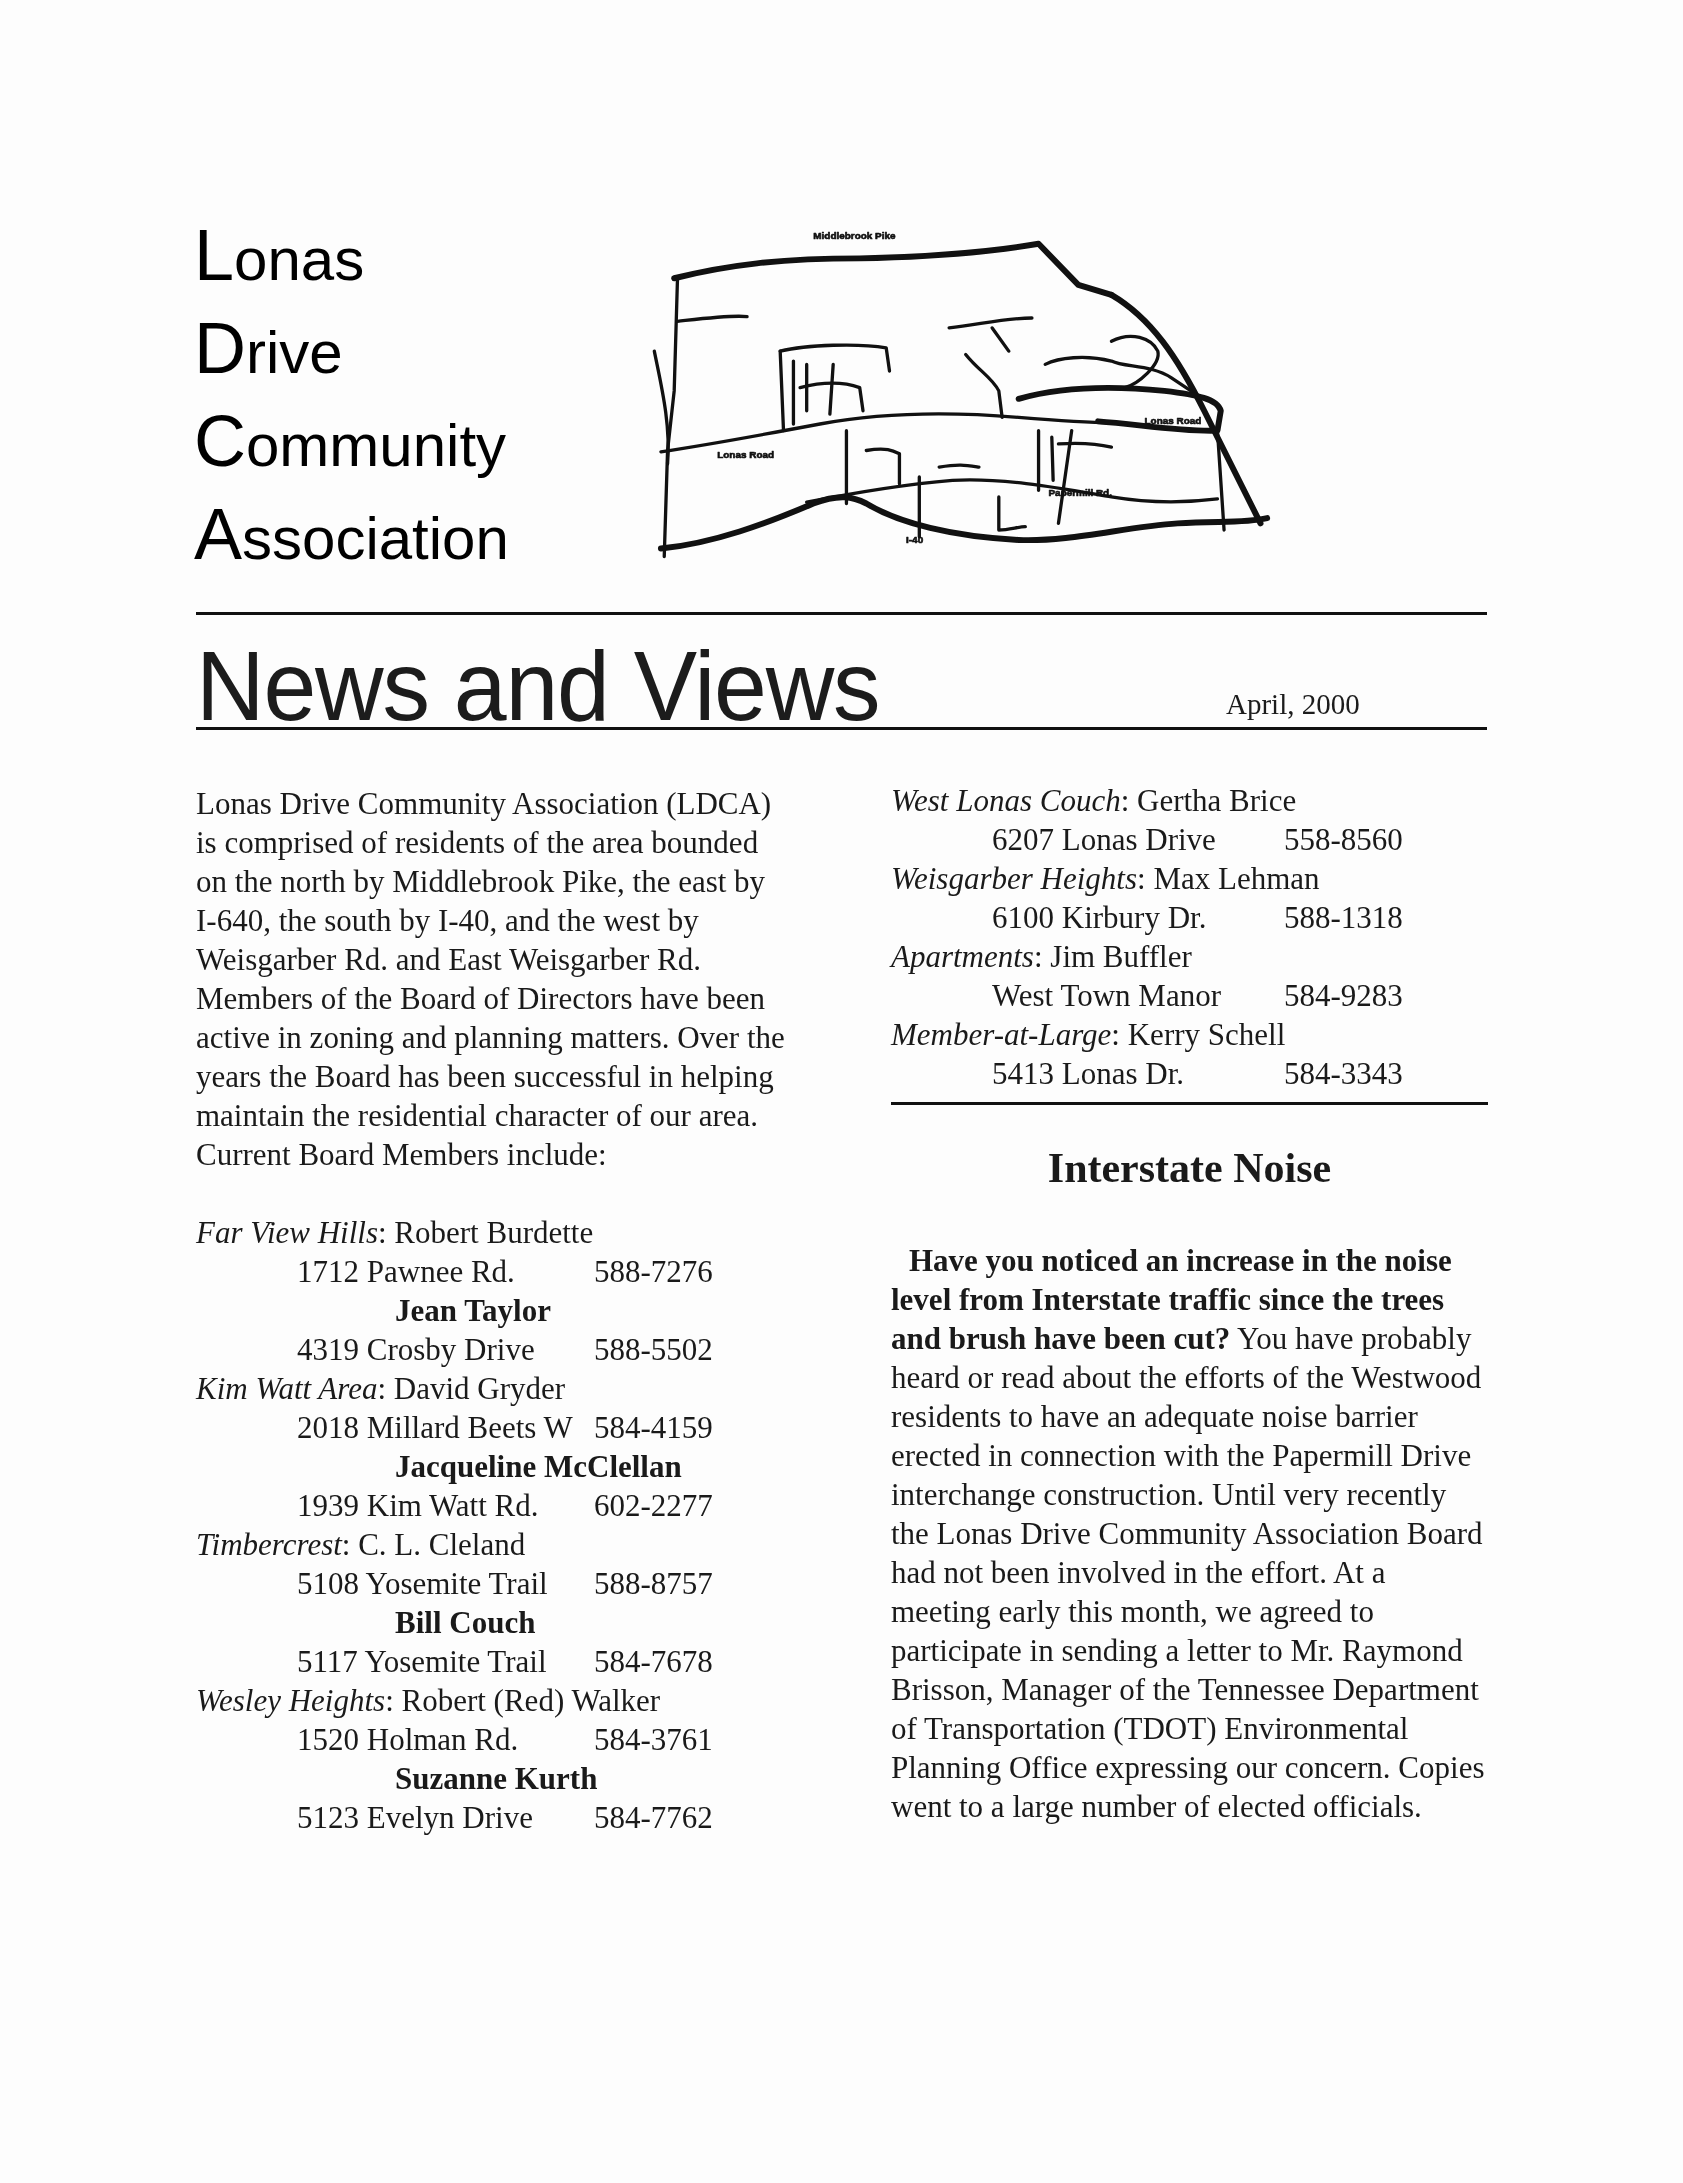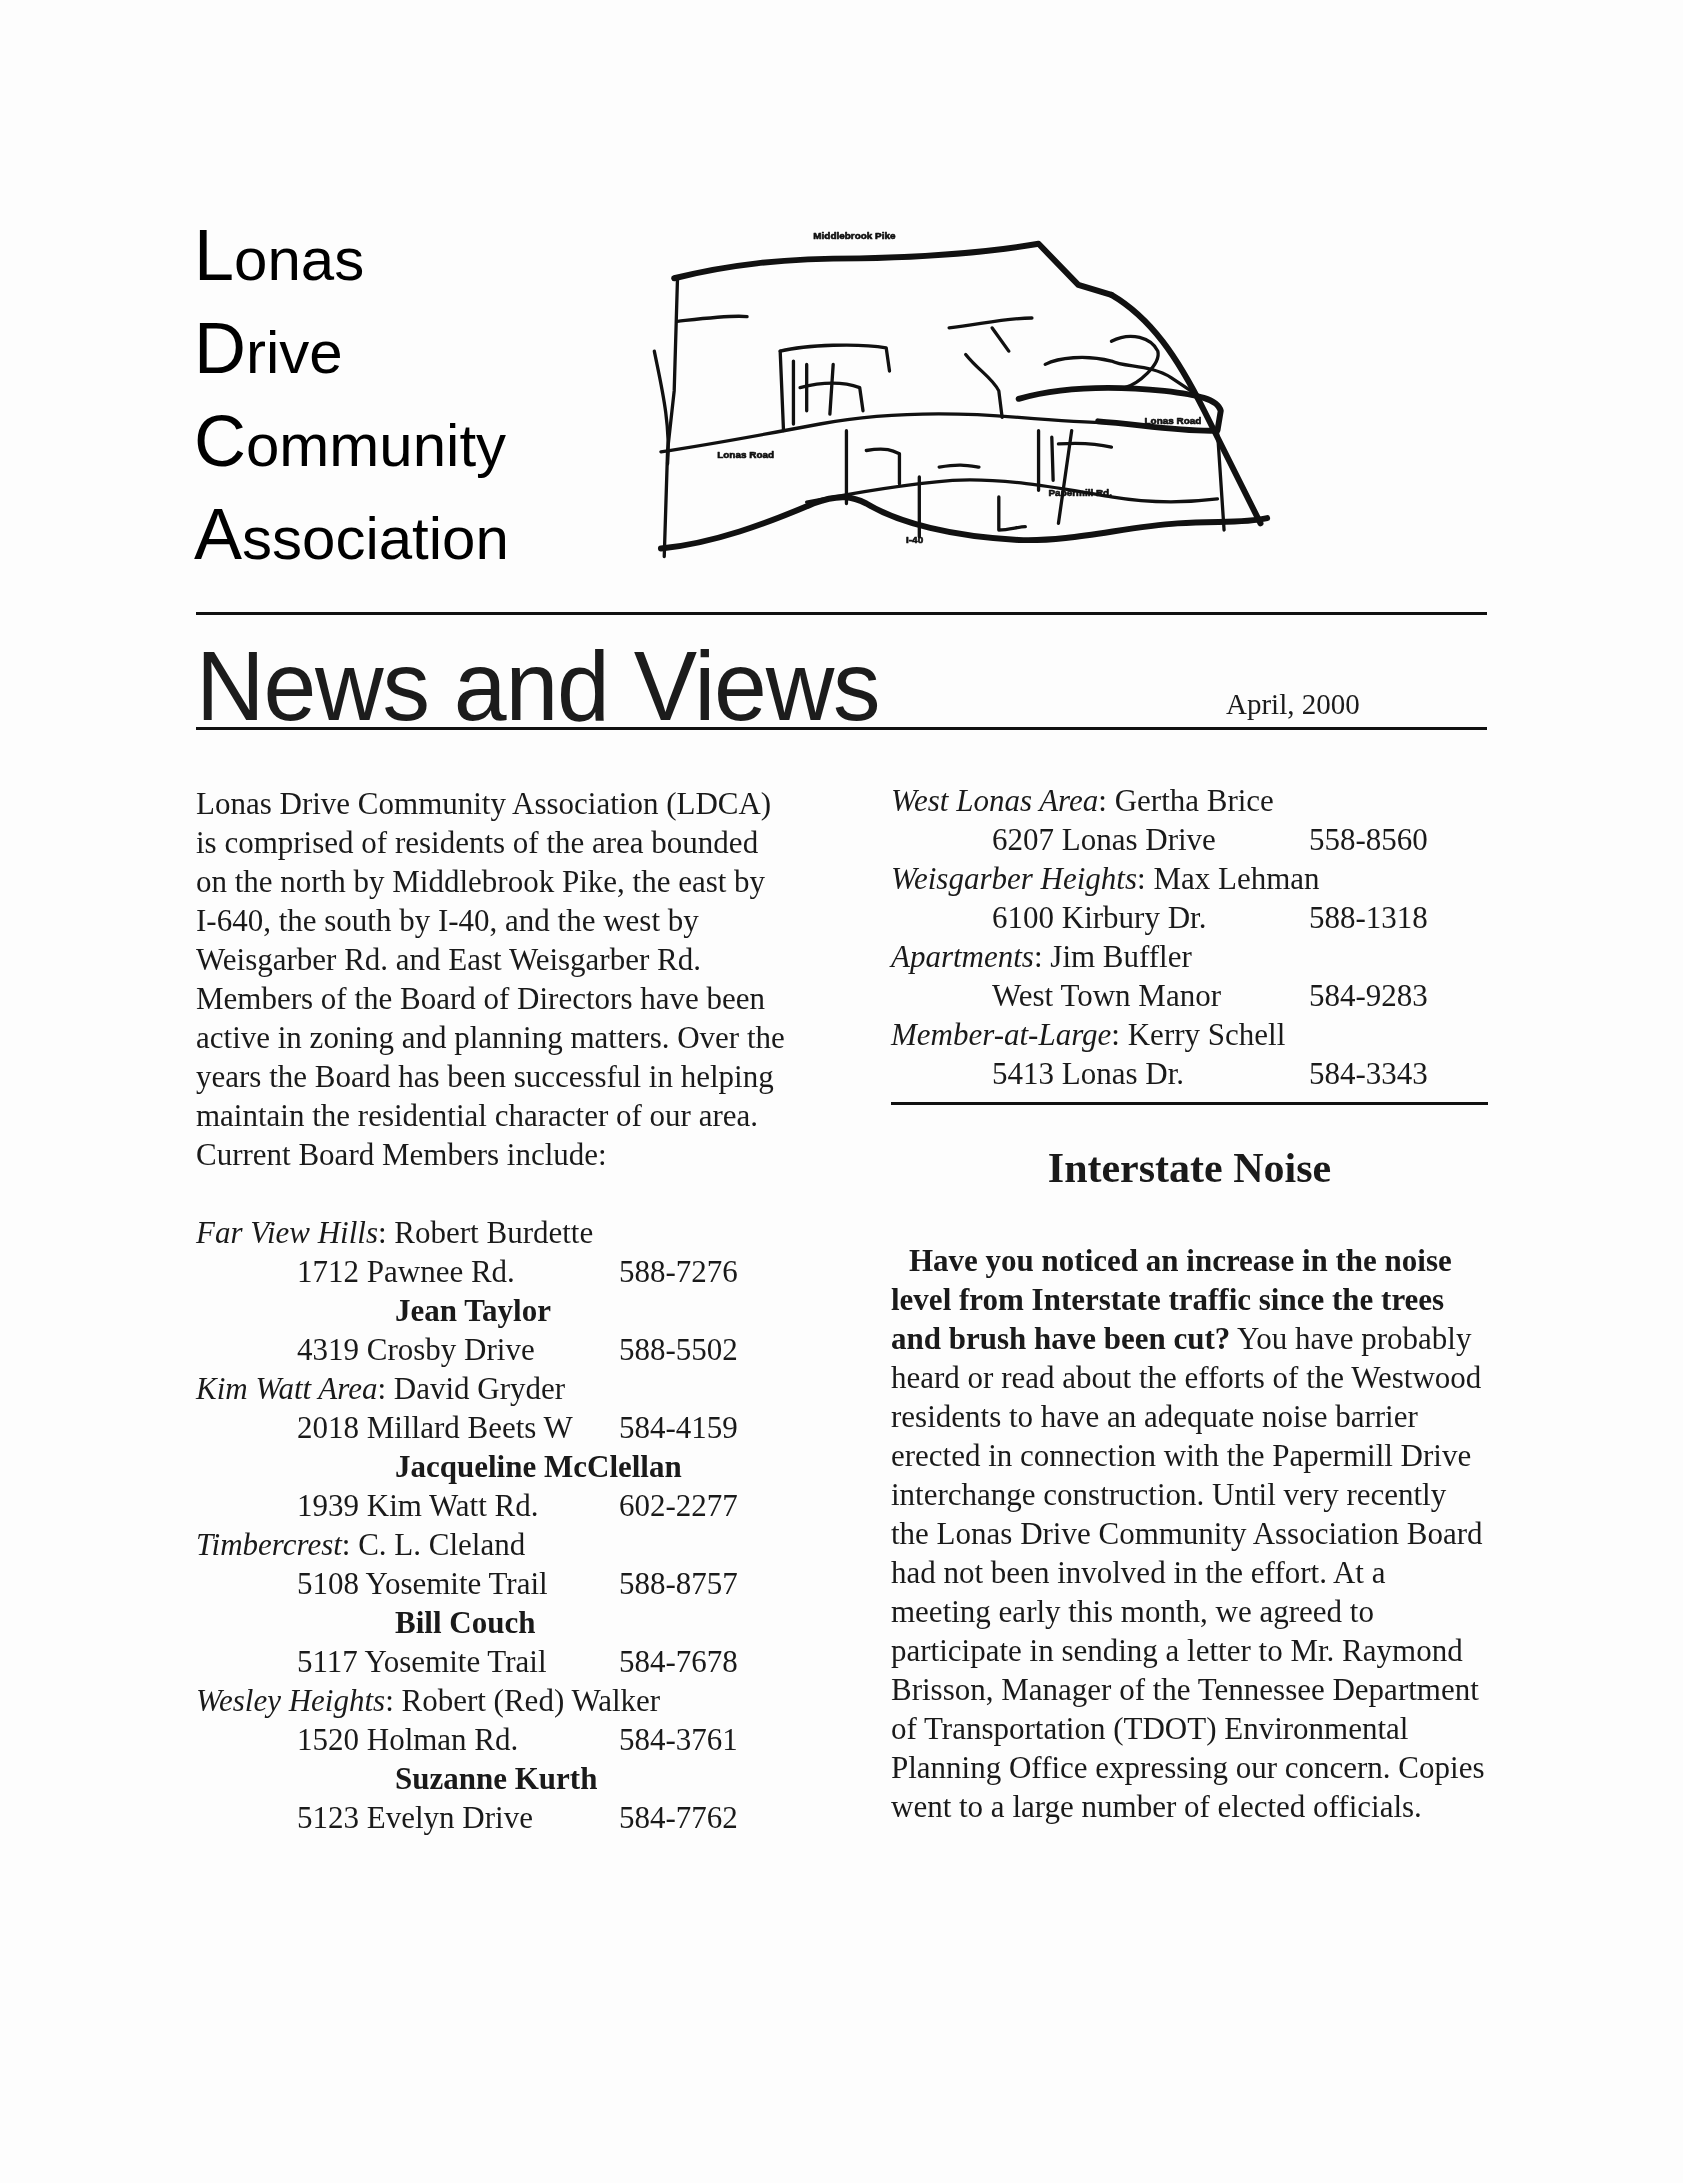--- a/index.html
+++ b/index.html
@@ -14,21 +14,21 @@
   .rule { background:#111; height:3.3px; }
   .masthead { left:196px; top:633px; font-family:"Liberation Sans", sans-serif; font-size:99px;
               line-height:106px; letter-spacing:-1.3px; color:#1c1c1c; transform:scaleX(0.96); transform-origin:left; }
   .issue-date { left:1226px; top:688px; font-size:29px; color:#1c1c1c; }
   .col { font-size:31px; line-height:39px; }
   .col-left { left:196px; top:784px; width:597px; }
   .col-right { left:891px; top:781px; width:597px; }
   p { margin:0; }
   .bold { font-weight:normal; }
   .ital { font-style:italic; }
-  .entry .addr-row { display:flex; padding-left:101px;gap:25px; }
+  .entry .addr-row { display:flex; padding-left:101px; }
   .entry .addr { width:297px; white-space:nowrap; }
   .col-right .entry .addr { width:292px; }
   .entry .name-only { padding-left:199px; font-weight:bold; }
   .gap { height:39px; }
   .section-heading { text-align:center; font-weight:bold; font-size:42px; margin-top:12px; }
   .lead { text-indent:99px; font-weight:bold;margin-left:18px; }
   .short-rule { height:2.7px; background:#111; margin:9.3px 0 0 0; }
 </style>
 </head>
 <body>
@@ -137,21 +137,21 @@
           <span class="addr">5123 Evelyn Drive</span>
           <span>584-7762</span>
         </div>
       </div>
     </div>
 </div>
 
 <div class="abs col col-right">
   <div id="board-right">
       <div class="entry">
-        <div><span class="ital">West Lonas Area</span><span class="bold">: </span><span class="bold">Gertha Brice</span></div>
+        <div><span class="ital">West Lonas Couch</span><span class="bold">: </span><span class="bold">Gertha Brice</span></div>
         <div class="addr-row">
           <span class="addr">6207 Lonas Drive</span>
           <span>558-8560</span>
         </div>
       </div>
       <div class="entry">
         <div><span class="ital">Weisgarber Heights</span><span class="bold">: </span><span class="bold">Max Lehman</span></div>
         <div class="addr-row">
           <span class="addr">6100 Kirbury Dr.</span>
           <span>588-1318</span>

